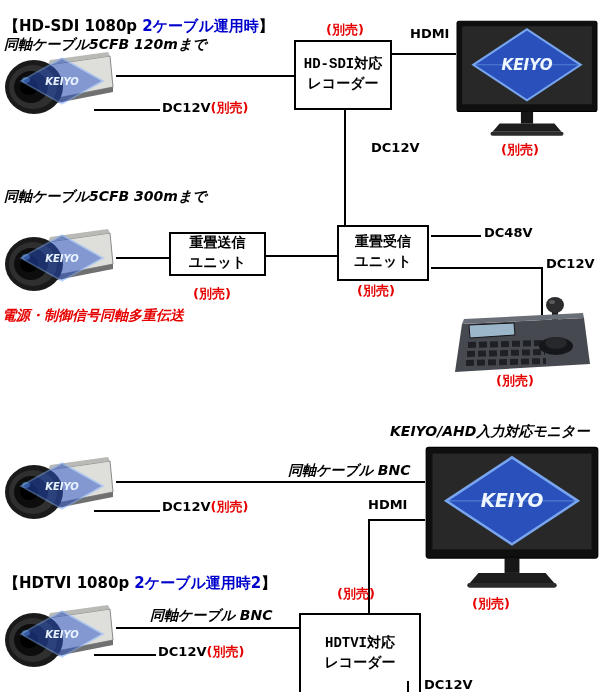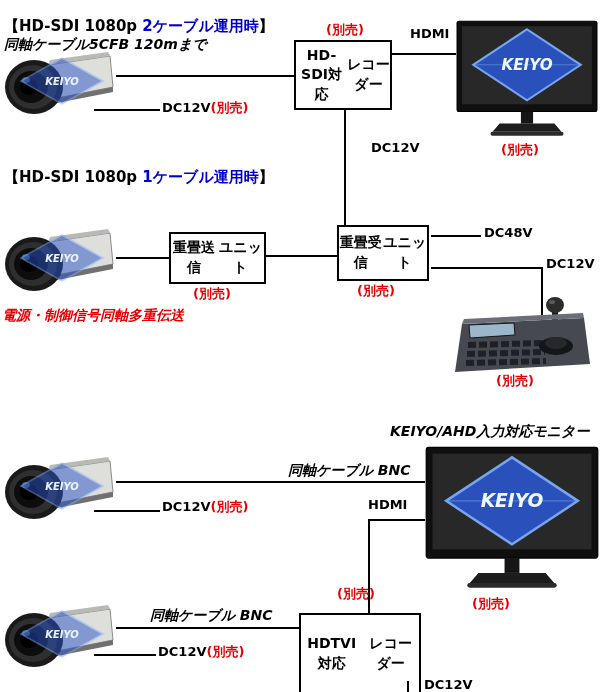--- a/index.html
+++ b/index.html
@@ -10,22 +10,22 @@
   }
   .abs { position:absolute; }
   .line { position:absolute; background:#000; }
   .lbl { position:absolute; font-size:13px; font-weight:bold; color:#000; white-space:nowrap; line-height:1.25; }
   .t15 { font-size:15px; }
   .t14 { font-size:14px;font-style:italic; }
   .blue { color:var(--blue,#0000cc); }
   .red  { color:var(--red,#e60000); }
   .unitbox {
     position:absolute; background:#fff; border:2px solid #000;
-    display:flex; align-items:center; justify-content:center;
-    font-size:14px; font-weight:bold; color:#000; text-align:center; line-height:1.4;
+    display:flex; flex-direction:column; align-items:center; justify-content:center;
+    font-size:14px; font-weight:bold; color:#000; text-align:center; line-height:1.4;font-family:Liberation Mono, monospace;
   }
 </style>
 </head>
 <body>
 
 <div class="stage">
 
   <svg width="0" height="0" style="position:absolute" aria-hidden="true">
     <defs>
       <symbol id="sym-camera" viewBox="0 0 112 68">
@@ -86,28 +86,28 @@
   <div class="lbl" style="left:410px;top:10px">HDMI</div>
 
   <svg class="abs" style="left:456px;top:4px;width:142px;height:120px">
       <use href="#sym-monitor"></use>
     </svg>
   <div class="lbl red" style="left:501px;top:126px">(別売)</div>
 
   <div class="line" style="left:344px;top:94px;width:2px;height:115px"></div>
   <div class="lbl" style="left:371px;top:124px">DC12V</div>
 
-  <div class="lbl t15" style="left:4px;top:152px"><span>【HD-SDI 1080p </span><span class="blue">1ケーブル運用時</span><span>】</span></div>
+  <div class="lbl t14" style="left:4px;top:172px">同軸ケーブル5CFB 300mまで</div>
 
   <svg class="abs" style="left:4px;top:210px;width:112px;height:68px">
       <use href="#sym-camera"></use>
     </svg>
   <div class="line" style="left:116px;top:241px;width:53px;height:2px"></div>
 
-  <div class="unitbox" style="left:169px;top:216px;width:97px;height:52px">
+  <div class="unitbox" style="left:169px;top:216px;width:97px;height:44px">
     <div>重畳送信</div>
     <div>ユニット</div>
   </div>
   <div class="lbl red" style="left:193px;top:270px">(別売)</div>
 
   <div class="line" style="left:266px;top:239px;width:71px;height:2px"></div>
 
   <div class="unitbox" style="left:337px;top:209px;width:92px;height:56px">
     <div>重畳受信</div>
     <div>ユニット</div>
@@ -141,20 +141,21 @@
 
   <svg class="abs" style="left:425px;top:430px;width:174px;height:147px">
       <use href="#sym-monitor"></use>
     </svg>
   <div class="lbl red" style="left:472px;top:580px">(別売)</div>
 
   <div class="lbl" style="left:368px;top:481px">HDMI</div>
   <div class="line" style="left:368px;top:503px;width:57px;height:2px"></div>
   <div class="line" style="left:368px;top:503px;width:2px;height:94px"></div>
 
+  <div class="lbl t15" style="left:4px;top:558px"><span>【HDTVI 1080p </span><span class="blue">2ケーブル運用時2</span><span>】</span></div>
 
   <svg class="abs" style="left:4px;top:586px;width:112px;height:68px">
       <use href="#sym-camera"></use>
     </svg>
   <div class="lbl t14" style="left:150px;top:591px">同軸ケーブル BNC</div>
   <div class="line" style="left:116px;top:611px;width:183px;height:2px"></div>
 
   <div class="line" style="left:94px;top:638px;width:62px;height:2px"></div>
   <div class="lbl" style="left:158px;top:628px"><span>DC12V</span><span class="red">(別売)</span></div>
 

